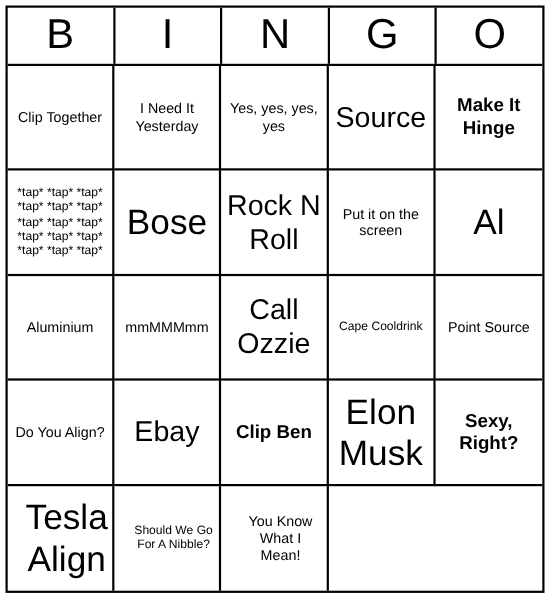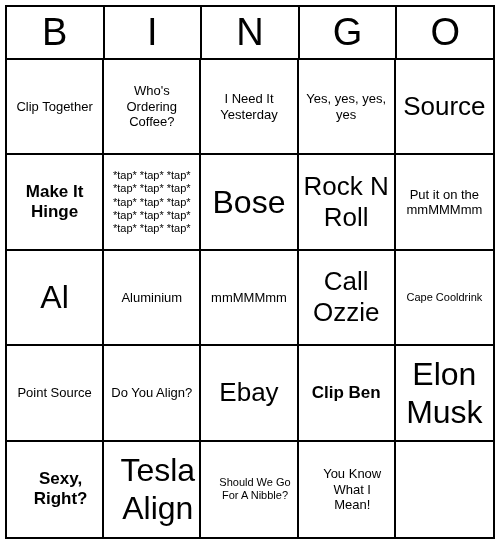--- a/index.html
+++ b/index.html
@@ -75,23 +75,20 @@
     <div class="bingo-header-cell">I</div>
     <div class="bingo-header-cell">N</div>
     <div class="bingo-header-cell">G</div>
     <div class="bingo-header-cell">O</div>
   </div>
   <div class="bingo-grid" id="bingo-grid">
   <div class="bingo-cell">
         <span class="size-medium">Clip Together</span>
       </div>
       <div class="bingo-cell">
-        <span class="size-medium">Who's Ordering Coffee?</span>
-      </div>
-      <div class="bingo-cell">
         <span class="size-medium">I Need It Yesterday</span>
       </div>
       <div class="bingo-cell">
         <span class="size-medium">Yes, yes, yes, yes</span>
       </div>
       <div class="bingo-cell">
         <span class="size-xlarge">Source</span>
       </div>
       <div class="bingo-cell">
         <span class="size-large">Make It Hinge</span>
@@ -99,21 +96,21 @@
       <div class="bingo-cell">
         <span class="size-small">*tap* *tap* *tap* *tap* *tap* *tap* *tap* *tap* *tap* *tap* *tap* *tap* *tap* *tap* *tap*</span>
       </div>
       <div class="bingo-cell">
         <span class="size-xxlarge">Bose</span>
       </div>
       <div class="bingo-cell">
         <span class="size-xlarge">Rock N Roll</span>
       </div>
       <div class="bingo-cell">
-        <span class="size-medium">Put it on the mmMMMmm</span>
+        <span class="size-medium">Put it on the screen</span>
       </div>
       <div class="bingo-cell">
         <span class="size-xxlarge">Al</span>
       </div>
       <div class="bingo-cell">
         <span class="size-medium">Aluminium</span>
       </div>
       <div class="bingo-cell">
         <span class="size-medium">mmMMMmm</span>
       </div>

